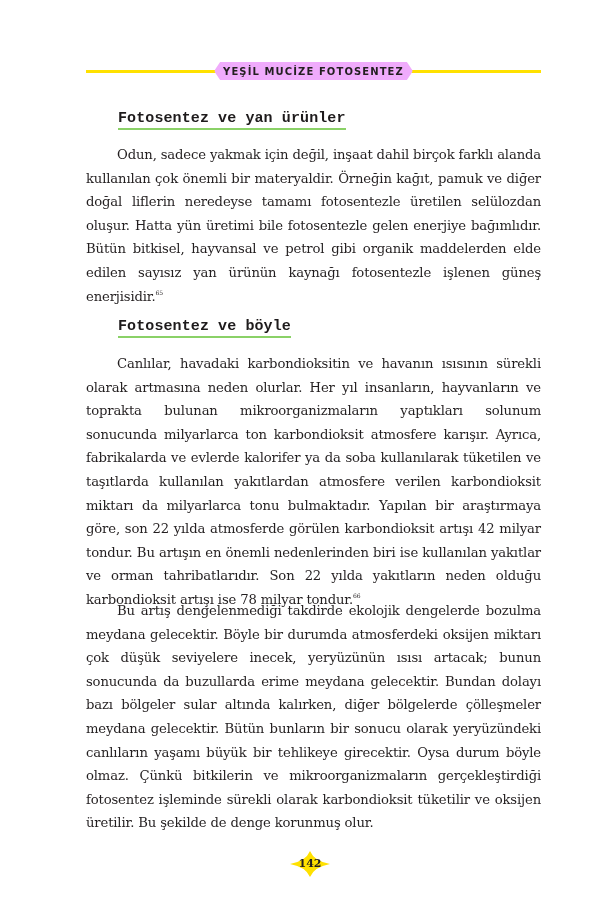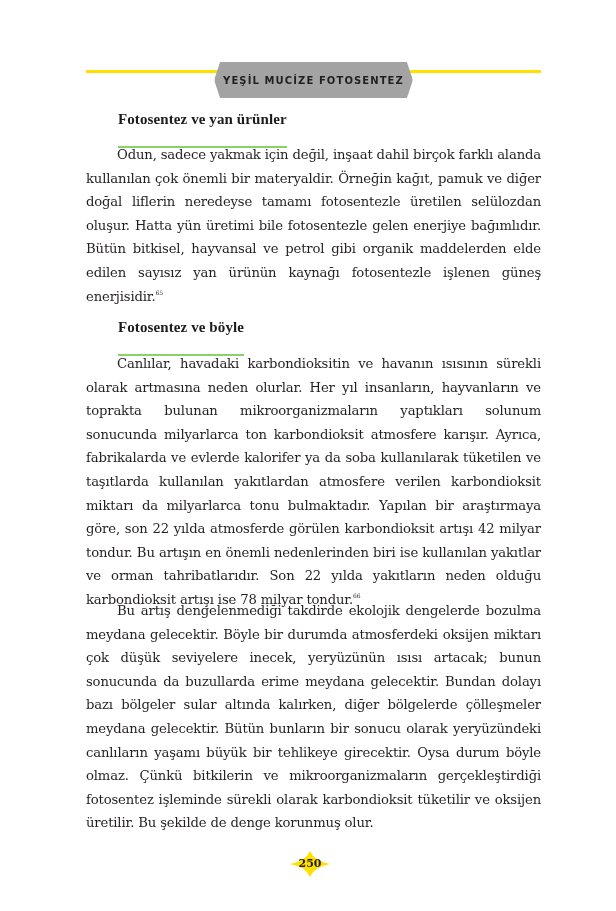--- a/index.html
+++ b/index.html
@@ -28,45 +28,45 @@
       right: 0;
       top: 8px;
       height: 3px;
       background: #ffe100;
     }
     .header-badge {
       position: absolute;
       left: 50%;
       top: 0;
       transform: translateX(-50%);
-      height: 36px;
+      height: 18px;
       padding: 0 9px;
-      background: #a3a3a3;
+      background: #f0abfc;
       clip-path: polygon(6px 0, calc(100% - 6px) 0, 100% 50%, calc(100% - 6px) 100%, 6px 100%, 0 50%);
       display: flex;
       align-items: center;
       justify-content: center;
       white-space: nowrap;
     }
     .header-title {
       font-family: "DejaVu Sans", sans-serif;
       font-weight: bold;
       font-size: 10px;
       letter-spacing: 1.1px;
       color: #231f20;
     }
     .heading {
       position: absolute;
       left: 118px;
-      font-family: Liberation Serif, serif;
+      font-family: Liberation Mono, monospace;
       font-weight: bold;
       font-size: 15px;
       letter-spacing: 0.1px;
       color: #1e1b1c;
-      padding-bottom: 18px;
+      padding-bottom: 0;
       border-bottom: 2px solid #8ad167;
       white-space: nowrap;
       line-height: 18px;
     }
     .h1 { top: 110px; }
     .h2 { top: 318px; }
     .para {
       position: absolute;
       left: 86px;
       width: 455px;
@@ -127,14 +127,14 @@
 <div class="heading h2">Fotosentez ve böyle</div>
 
 <p class="para p2"><span>Canlılar, havadaki karbondioksitin ve havanın ısısının sürekli olarak artmasına neden olurlar. Her yıl insanların, hayvanların ve toprakta bulunan mikroorganizmaların yaptıkları solunum sonucunda milyarlarca ton karbondioksit atmosfere karışır. Ayrıca, fabrikalarda ve evlerde kalorifer ya da soba kullanılarak tüketilen ve taşıtlarda kullanılan yakıtlardan atmosfere verilen karbondioksit miktarı da milyarlarca tonu bulmaktadır. Yapılan bir araştırmaya göre, son 22 yılda atmosferde görülen karbondioksit artışı 42 milyar tondur. Bu artışın en önemli nedenlerinden biri ise kullanılan yakıtlar ve orman tahribatlarıdır. Son 22 yılda yakıtların neden olduğu karbondioksit artışı ise 78 milyar tondur.</span><sup class="fn">66</sup></p>
 
 <p class="para p3"><span>Bu artış dengelenmediği takdirde ekolojik dengelerde bozulma meydana gelecektir. Böyle bir durumda atmosferdeki oksijen miktarı çok düşük seviyelere inecek, yeryüzünün ısısı artacak; bunun sonucunda da buzullarda erime meydana gelecektir. Bundan dolayı bazı bölgeler sular altında kalırken, diğer bölgelerde çölleşmeler meydana gelecektir. Bütün bunların bir sonucu olarak yeryüzündeki canlıların yaşamı büyük bir tehlikeye girecektir. Oysa durum böyle olmaz. Çünkü bitkilerin ve mikroorganizmaların gerçekleştirdiği fotosentez işleminde sürekli olarak karbondioksit tüketilir ve oksijen üretilir. Bu şekilde de denge korunmuş olur.</span></p>
 
 <div class="page-num">
   <svg width="40" height="26" viewBox="0 0 40 26">
     <path d="M20 0 Q24 10 40 13 Q24 16 20 26 Q16 16 0 13 Q16 10 20 0 Z" fill="#ffe100"></path>
   </svg>
-  <div class="page-num-text">250</div>
+  <div class="page-num-text">142</div>
 </div>
 
 </body></html>

